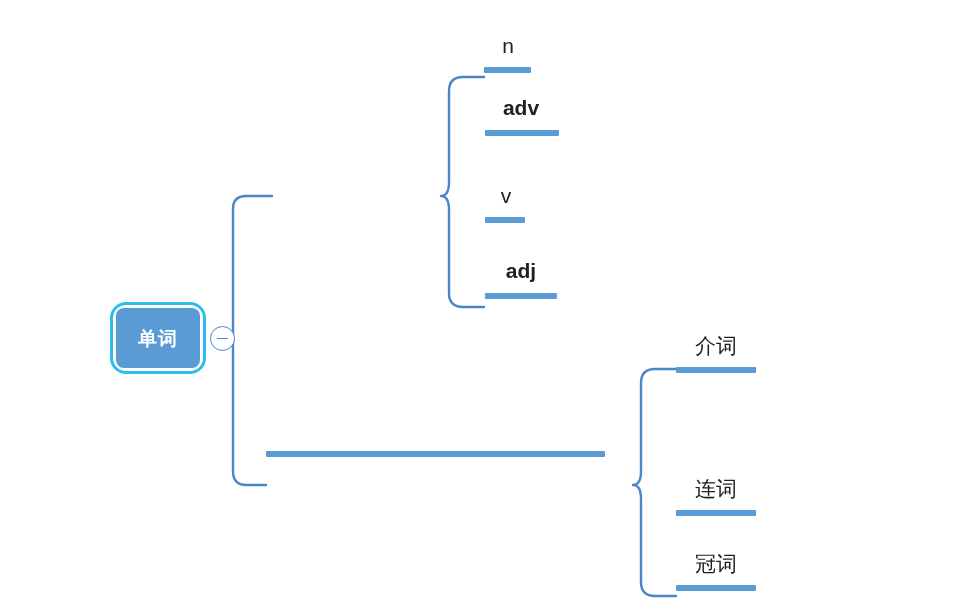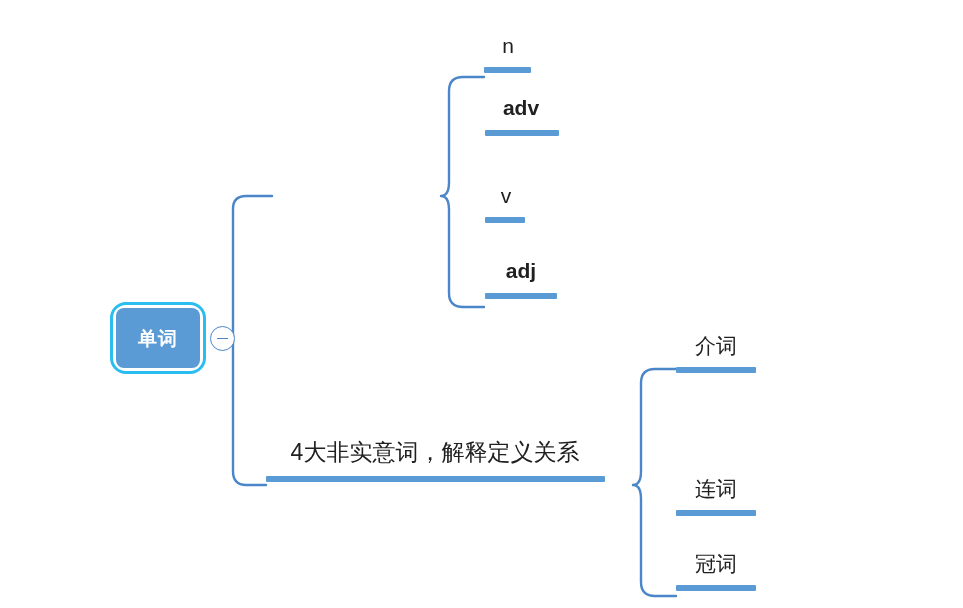--- a/index.html
+++ b/index.html
@@ -161,21 +161,20 @@
       <span class="root-label">单词</span>
     </div>
   </div>
 
   <div class="collapse-toggle">
     <span class="bar"></span>
   </div>
 
 
   <div class="topic branch" id="topic-branch-function">
-    <span class="topic-text">4大非实意词，解释定义关系</span>
     <span class="topic-rule"></span>
   </div>
 
   <div class="topic leaf" id="topic-leaf-n">
     <span class="topic-text">n</span>
     <span class="topic-rule"></span>
   </div>
 
   <div class="topic leaf" id="topic-leaf-adv">
     <span class="topic-text">adv</span>

